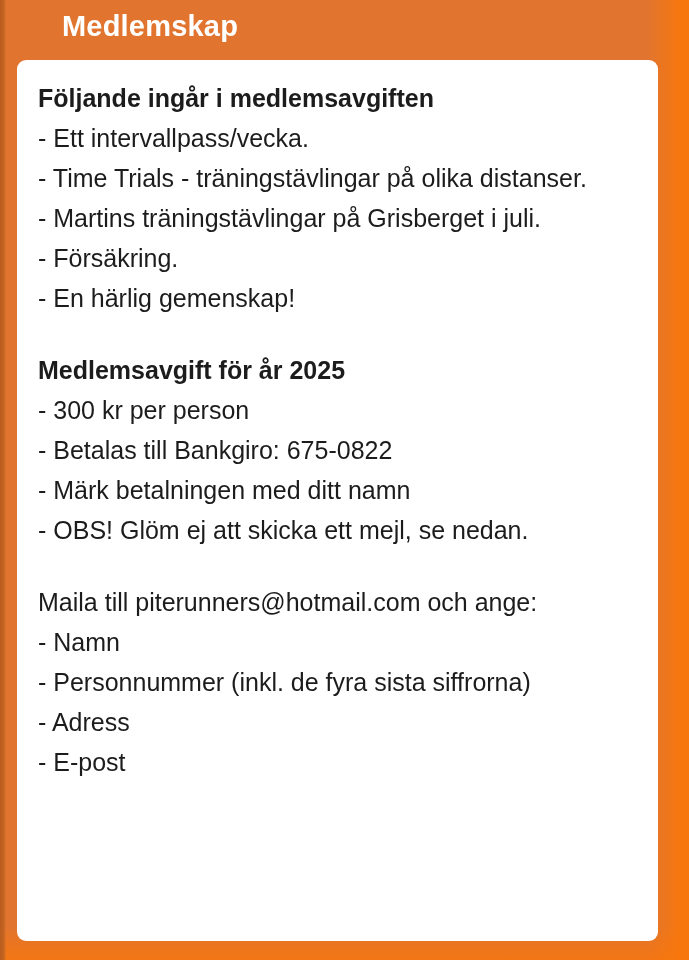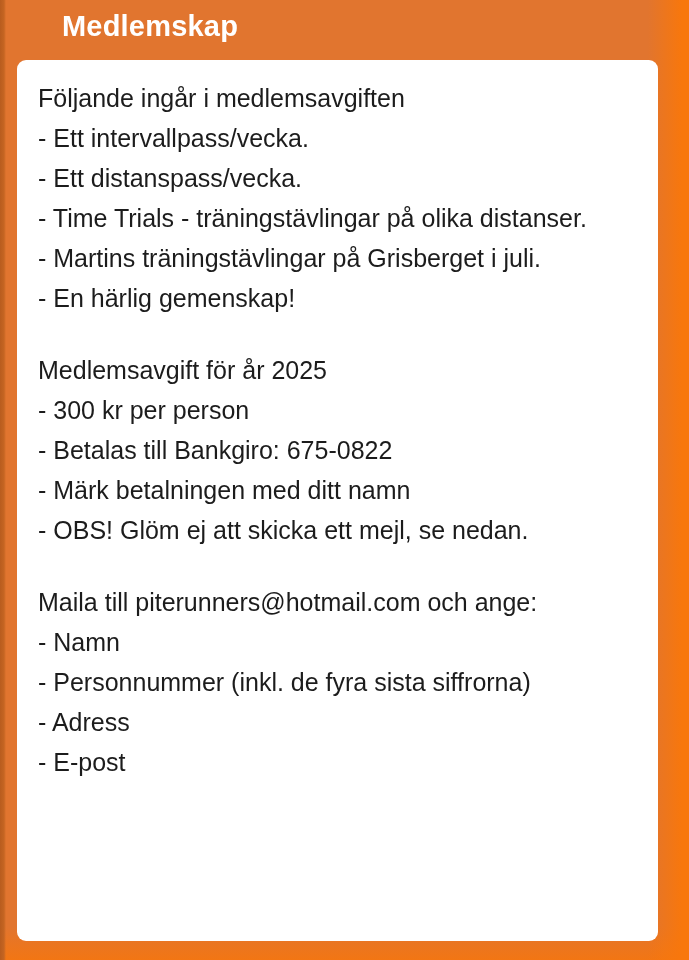--- a/index.html
+++ b/index.html
@@ -46,21 +46,21 @@
     border-radius: 9px;
     padding: 18px 20px 20px 21px;
     overflow: hidden;
   }
   .card section { margin: 0; }
   .card section + section { margin-top: 32px; }
   .card h2 {
     margin: 0;
     font-size: 25px;
     line-height: 40px;
-    font-weight: 400;
+    font-weight: 700;
     color: #1c1c1c;
     letter-spacing: 0;
   }
   .card p {
     margin: 0;
     font-size: 25px;
     line-height: 40px;
     font-weight: 400;
     color: #1c1c1c;
     white-space: nowrap;
@@ -74,23 +74,23 @@
 
   <header class="app-header">
     <h1>Medlemskap</h1>
   </header>
 
   <main class="card">
 
     <section>
       <h2>Följande ingår i medlemsavgiften</h2>
       <p>- Ett intervallpass/vecka.</p>
-      <p>- Ett distanspass/vecka.</p>
       <p>- Time Trials - träningstävlingar på olika distanser.</p>
       <p>- Martins träningstävlingar på Grisberget i juli.</p>
+      <p>- Försäkring.</p>
       <p>- En härlig gemenskap!</p>
     </section>
 
     <section>
       <h2>Medlemsavgift för år 2025</h2>
       <p>- 300 kr per person</p>
       <p>- Betalas till Bankgiro: 675-0822</p>
       <p>- Märk betalningen med ditt namn</p>
       <p>- OBS! Glöm ej att skicka ett mejl, se nedan.</p>
     </section>

